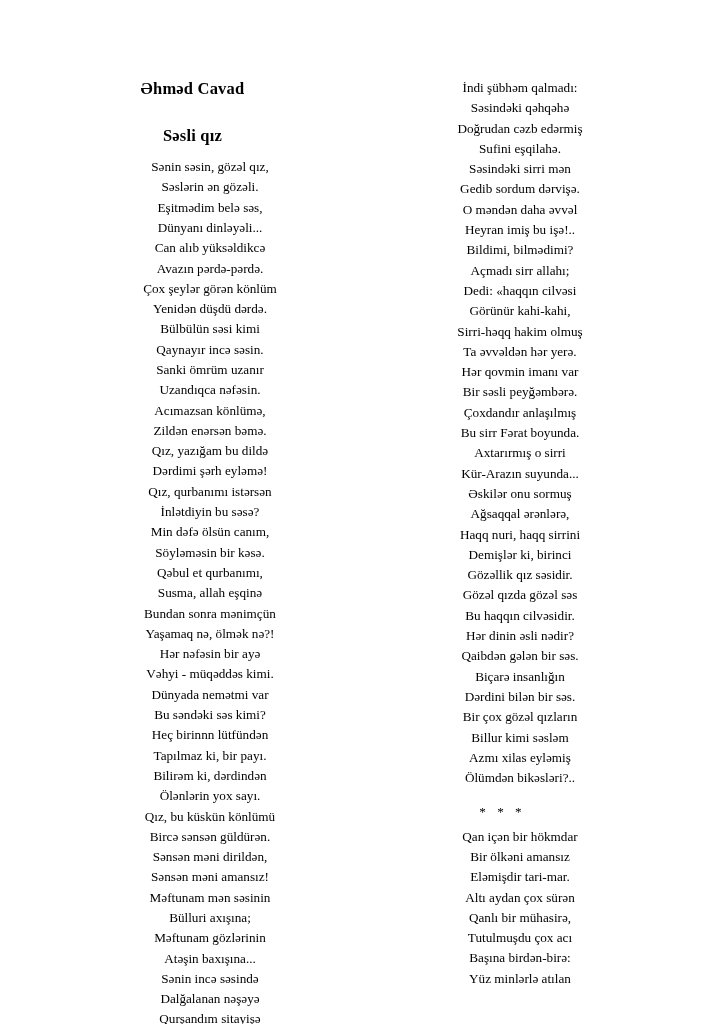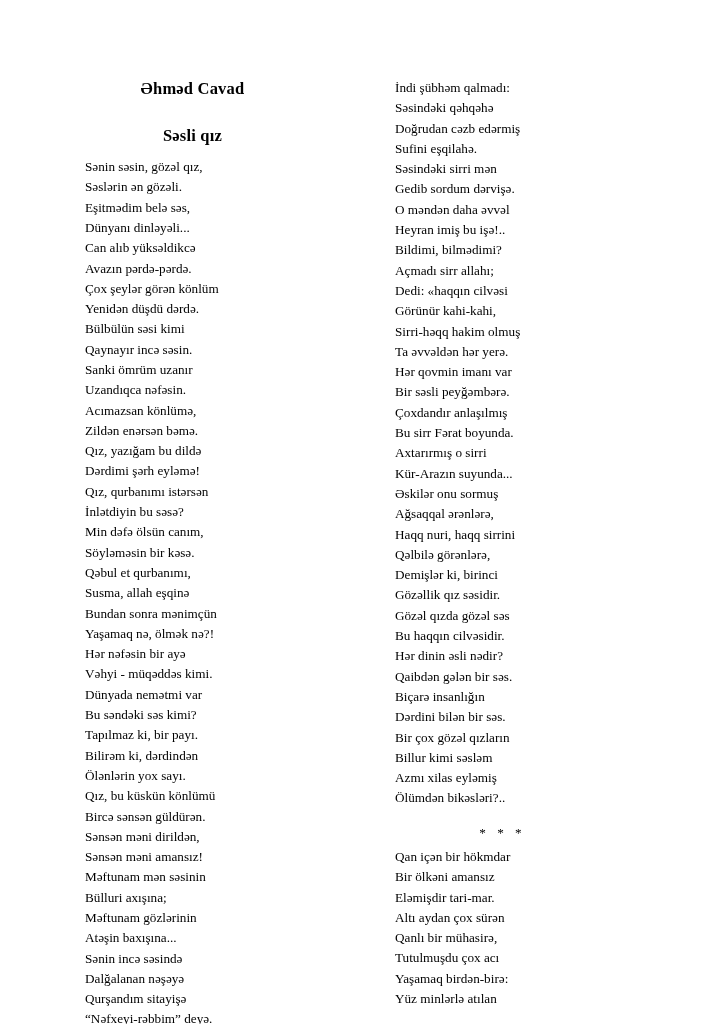--- a/index.html
+++ b/index.html
@@ -57,20 +57,21 @@
     font-size: 16.5px;
     font-weight: bold;
     line-height: 1.5;
     letter-spacing: 0.2px;
     margin-top: 24px;
   }
   .verse {
     font-size: 13.2px;
     line-height: 20.3px;
     white-space: nowrap;
+    text-align: center;
   }
   .verse .line {
     white-space: pre;
   }
   .separator {
     text-align: center;
     font-size: 13.2px;
     line-height: 20.3px;
     letter-spacing: 4px;
     padding-top: 14px;
@@ -111,20 +112,21 @@
           <div class="line">Min dəfə ölsün canım,</div>
           <div class="line">Söyləməsin bir kəsə.</div>
           <div class="line">Qəbul et qurbanımı,</div>
           <div class="line">Susma, allah eşqinə</div>
           <div class="line">Bundan sonra mənimçün</div>
           <div class="line">Yaşamaq nə, ölmək nə?!</div>
           <div class="line">Hər nəfəsin bir ayə</div>
           <div class="line">Vəhyi - müqəddəs kimi.</div>
           <div class="line">Dünyada nemətmi var</div>
           <div class="line">Bu səndəki səs kimi?</div>
+          <div class="line">Heç birinnn lütfündən</div>
           <div class="line">Tapılmaz ki, bir payı.</div>
           <div class="line">Bilirəm ki, dərdindən</div>
           <div class="line">Ölənlərin yox sayı.</div>
           <div class="line">Qız, bu küskün könlümü</div>
           <div class="line">Bircə sənsən güldürən.</div>
           <div class="line">Sənsən məni dirildən,</div>
           <div class="line">Sənsən məni amansız!</div>
           <div class="line">Məftunam mən səsinin</div>
           <div class="line">Bülluri axışına;</div>
           <div class="line">Məftunam gözlərinin</div>
@@ -154,21 +156,20 @@
           <div class="line">Ta əvvəldən hər yerə.</div>
           <div class="line">Hər qovmin imanı var</div>
           <div class="line">Bir səsli peyğəmbərə.</div>
           <div class="line">Çoxdandır anlaşılmış</div>
           <div class="line">Bu sirr Fərat boyunda.</div>
           <div class="line">Axtarırmış o sirri</div>
           <div class="line">Kür-Arazın suyunda...</div>
           <div class="line">Əskilər onu sormuş</div>
           <div class="line">Ağsaqqal ərənlərə,</div>
           <div class="line">Haqq nuri, haqq sirrini</div>
-          <div class="line">Qəlbilə görənlərə,</div>
           <div class="line">Demişlər ki, birinci</div>
           <div class="line">Gözəllik qız səsidir.</div>
           <div class="line">Gözəl qızda gözəl səs</div>
           <div class="line">Bu haqqın cilvəsidir.</div>
           <div class="line">Hər dinin əsli nədir?</div>
           <div class="line">Qaibdən gələn bir səs.</div>
           <div class="line">Biçarə insanlığın</div>
           <div class="line">Dərdini bilən bir səs.</div>
           <div class="line">Bir çox gözəl qızların</div>
           <div class="line">Billur kimi səsləm</div>
@@ -176,19 +177,19 @@
           <div class="line">Ölümdən bikəsləri?..</div>
         </div>
       <div class="separator">* * *</div>
       <div class="verse">
           <div class="line">Qan içən bir hökmdar</div>
           <div class="line">Bir ölkəni amansız</div>
           <div class="line">Eləmişdir tari-mar.</div>
           <div class="line">Altı aydan çox sürən</div>
           <div class="line">Qanlı bir mühasirə,</div>
           <div class="line">Tutulmuşdu çox acı</div>
-          <div class="line">Yaşamaq birdən-birə:</div>
+          <div class="line">Başına birdən-birə:</div>
           <div class="line">Yüz minlərlə atılan</div>
         </div>
     </div>
 
   </div>
 </div>
 
 </body></html>

